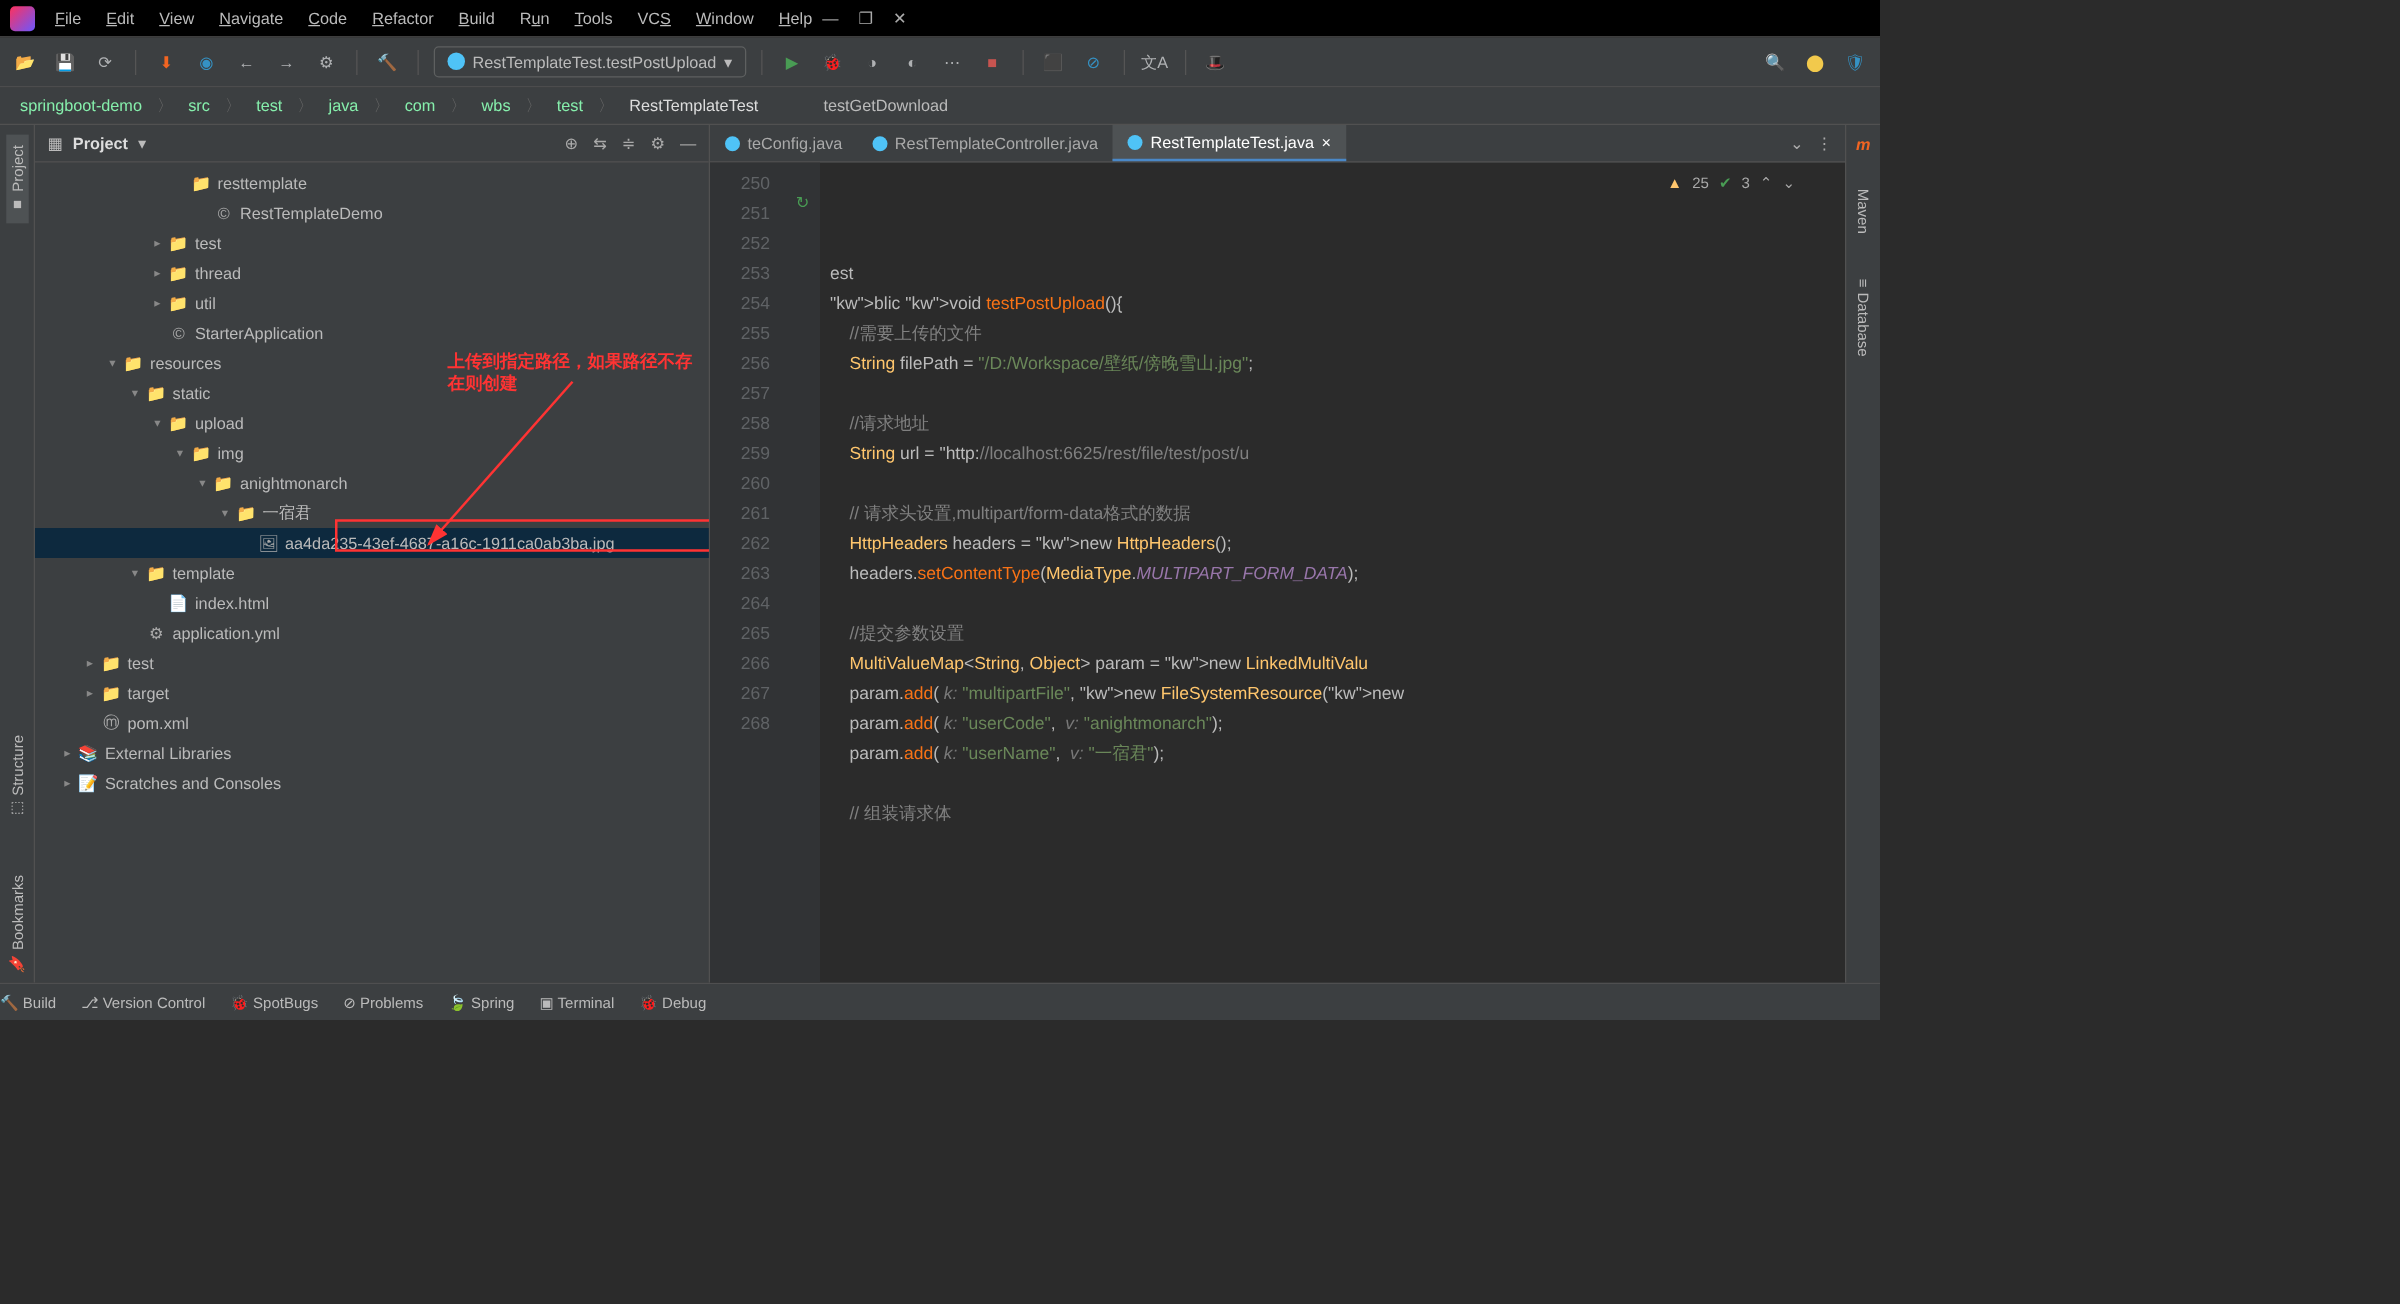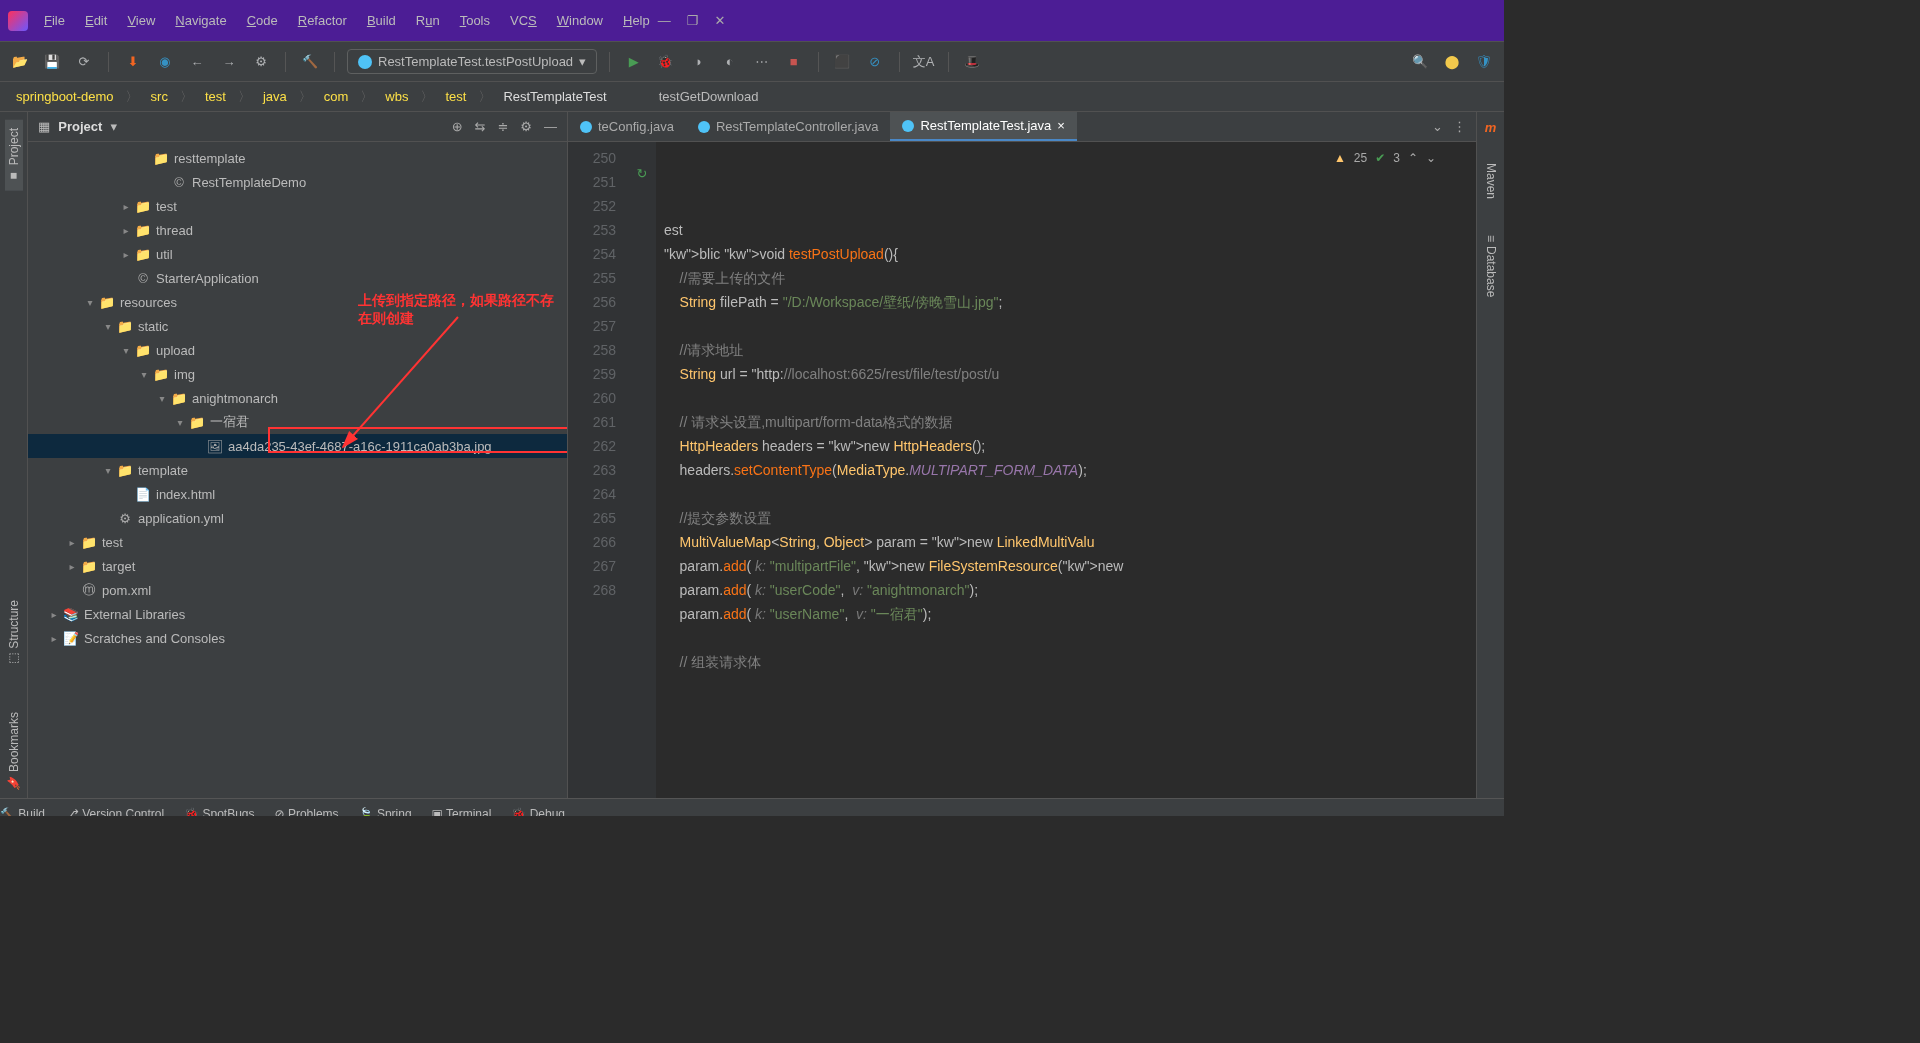--- a/index.html
+++ b/index.html
@@ -1,32 +1,32 @@
 <!DOCTYPE html>
 <html><head>
 <meta charset="utf-8">
 <style>
 * { margin: 0; padding: 0; box-sizing: border-box; font-family: "Segoe UI", sans-serif; }
 body { background: #2b2b2b; color: #bbbbbb; font-size: 13px; overflow: hidden; width: 1504px; height: 816px; }
-.titlebar { height: 42px; background: #4c1d95; display: flex; align-items: center; padding: 0 8px; border-bottom: 1px solid #515151; }
+.titlebar { height: 30px; background: #000000; display: flex; align-items: center; padding: 0 8px; border-bottom: 1px solid #515151; }
 .app-icon { width: 20px; height: 20px; background: linear-gradient(135deg, #fe315d, #6b57ff); border-radius: 4px; margin-right: 8px; }
 .menu-items { display: flex; gap: 4px; }
 .menu-item { padding: 2px 8px; cursor: pointer; }
 .menu-item u { text-decoration: underline; }
 .title-center { flex: 1; text-align: center; color: #888; }
 .window-controls { display: flex; gap: 16px; color: #aaa; }
 .window-controls span { cursor: pointer; }
 .toolbar { height: 40px; background: #3c3f41; display: flex; align-items: center; padding: 0 8px; gap: 8px; border-bottom: 1px solid #515151; }
 .tb-icon { width: 24px; height: 24px; display: flex; align-items: center; justify-content: center; cursor: pointer; color: #afb1b3; }
 .tb-sep { width: 1px; height: 20px; background: #555; margin: 0 4px; }
-.run-config { background: #3c3f41; border: 1px solid #5e6060; padding: 4px 10px; border-radius: 4px; display: flex; align-items: center; gap: 6px; }
+.run-config { background: #3c3f41; border: 1px solid #5e6060; padding: 4px 10px; border-radius: 4px; display: flex; gap: 6px; }
 .run-config::before { content: ""; width: 14px; height: 14px; border-radius: 50%; background: #4fc3f7; }
 .spacer { flex: 1; }
 .breadcrumb { height: 30px; background: #3c3f41; display: flex; align-items: center; padding: 0 8px; gap: 4px; border-bottom: 1px solid #515151; font-size: 13px; }
-.crumb { padding: 2px 8px; cursor: pointer; color: #fde047; }
+.crumb { padding: 2px 8px; cursor: pointer; color: #86efac; }
 .crumb-arrow { color: #666; }
 .main { display: flex; height: calc(100% - 130px); }
 .left-tools { width: 28px; background: #3c3f41; border-right: 1px solid #515151; display: flex; flex-direction: column; align-items: center; padding-top: 8px; gap: 30px; }
 .vtab { writing-mode: vertical-lr; transform: rotate(180deg); padding: 8px 2px; cursor: pointer; font-size: 12px; display: flex; align-items: center; gap: 4px; }
 .vtab.active { background: #4e5254; }
 .project-panel { width: 540px; background: #3c3f41; border-right: 1px solid #515151; display: flex; flex-direction: column; position: relative; }
 .panel-header { height: 30px; display: flex; align-items: center; padding: 0 10px; gap: 8px; border-bottom: 1px solid #515151; }
 .panel-header .ph-title { font-weight: bold; color: #ddd; }
 .panel-header .ph-icons { margin-left: auto; display: flex; gap: 12px; color: #aaa; }
 .tree { flex: 1; overflow: auto; padding: 4px 0; position: relative; }

